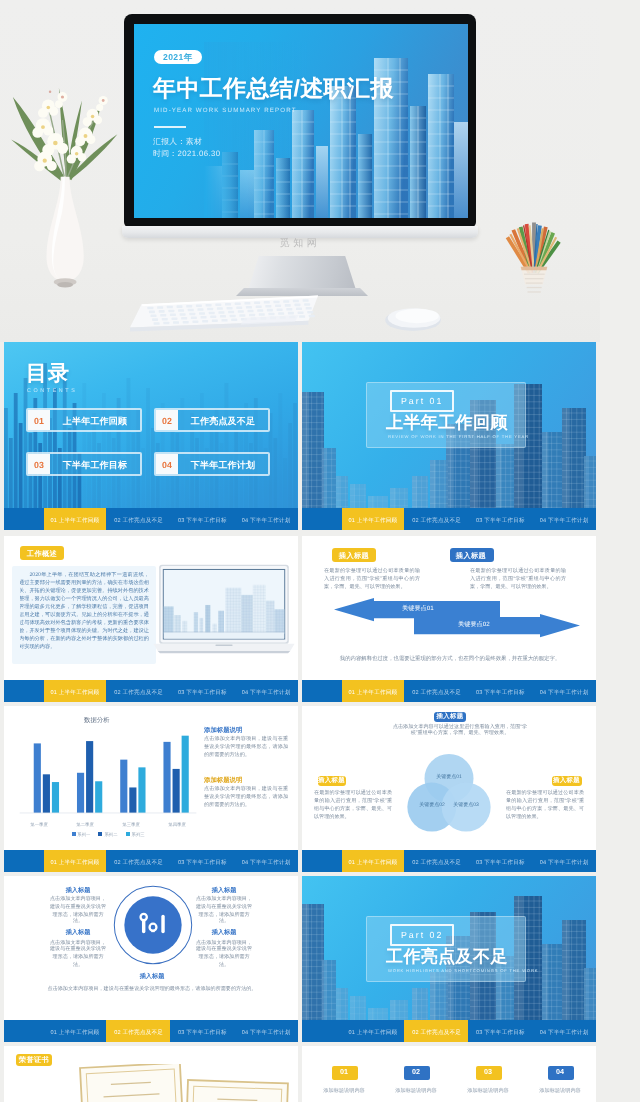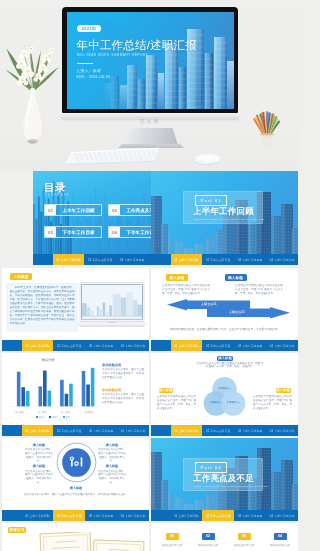--- a/index.html
+++ b/index.html
@@ -30,21 +30,21 @@
   .kbd{position:absolute;left:64px;top:147px;width:97px;height:20px;}
   .mouse{position:absolute;left:191px;top:151px;width:31px;height:16px;}
   .vase{position:absolute;left:2px;top:30px;width:62px;height:122px;}
   .pencils{position:absolute;left:250px;top:105px;width:34px;height:45px;}
 
   
   .cover{position:absolute;inset:0;background:linear-gradient(118deg,#1fb2f0 0%,#23ace9 30%,#2ba0e1 55%,#3a8fd0 80%,#4487c7 100%);}
   .cover-city{position:absolute;right:0;bottom:0;width:132px;height:88px;opacity:.98;}
   .cover-badge{position:absolute;left:10px;top:13px;padding:0 5px;border-radius:5px;height:7px;
     background:#ffffff;color:#3aadde;font-size:4.3px;font-weight:bold;letter-spacing:.2px;line-height:7px;}
-  .cover-title{position:absolute;left:10px;top:27px;font-size:11.5px;font-weight:normal;color:#fff;
+  .cover-title{position:absolute;left:10px;top:27px;font-size:11.5px;font-weight:bold;color:#fff;
     letter-spacing:.2px;line-height:12px;text-shadow:0 1px 2px rgba(0,60,110,.18);text-align:right;}
   .cover-sub{position:absolute;left:10.5px;top:41px;font-size:3.1px;color:#cfebfb;letter-spacing:.55px;line-height:4px;}
   .cover-rule{position:absolute;left:10px;top:50.5px;width:16px;height:1px;background:rgba(255,255,255,.85);}
   .cover-meta{position:absolute;left:10px;font-size:3.9px;color:#dff0fc;letter-spacing:.2px;line-height:5px;}
   .cover-meta.m1{top:56px;}
   .cover-meta.m2{top:62px;}
 
   
   .grid{background:#e9ebef;}
   .slide{left:2px;}
@@ -63,21 +63,21 @@
   .navbar .ni{flex:1;height:100%;display:flex;align-items:center;justify-content:center;
     font-size:2.8px;color:#bcd6ee;letter-spacing:.1px;white-space:nowrap;}
   .navbar .ni.active{background:#f3c220;color:#fff;}
   .ytag{position:absolute;background:#f3c220;color:#fff;font-size:3.6px;font-weight:bold;
     border-radius:1.5px;display:flex;align-items:center;justify-content:center;letter-spacing:.2px;}
   .btag{position:absolute;background:#2f72c4;color:#fff;font-size:3.6px;font-weight:bold;
     border-radius:1.5px;display:flex;align-items:center;justify-content:center;letter-spacing:.2px;}
   .body-txt{position:absolute;font-size:2.55px;line-height:3.9px;color:#7a8a9c;text-align:justify;}
 
   
-  .toc{background:linear-gradient(160deg,#4ec7f2 0%,#3ab8ee 28%,#31a9e7 55%,#2f9ade 80%,#2f90d7 100%);margin-left:31px;}
+  .toc{background:linear-gradient(160deg,#4ec7f2 0%,#3ab8ee 28%,#31a9e7 55%,#2f9ade 80%,#2f90d7 100%);}
   .toc-city{position:absolute;left:0;bottom:11px;width:147px;height:74px;opacity:.85;}
   .toc-h{position:absolute;left:11px;top:11px;font-size:10.5px;font-weight:bold;color:#fff;
     letter-spacing:.5px;line-height:11px;text-shadow:0 1px 2px rgba(0,70,120,.2);}
   .toc-h2{position:absolute;left:11.5px;top:23px;font-size:2.7px;color:#cbeafb;letter-spacing:1.3px;}
   .toc-item{position:absolute;height:12px;width:58px;border-radius:1px;
     background:rgba(58,168,226,.55);border:.5px solid rgba(255,255,255,.7);
     display:flex;align-items:center;overflow:hidden;box-sizing:border-box;}
   .toc-item .n{width:11px;height:11px;flex:none;background:#f7fafc;color:#e8743c;
     font-size:4.4px;font-weight:bold;display:flex;align-items:center;justify-content:center;}
   .toc-item .t{flex:1;text-align:center;color:#fff;font-size:4.5px;font-weight:bold;letter-spacing:.1px;}

